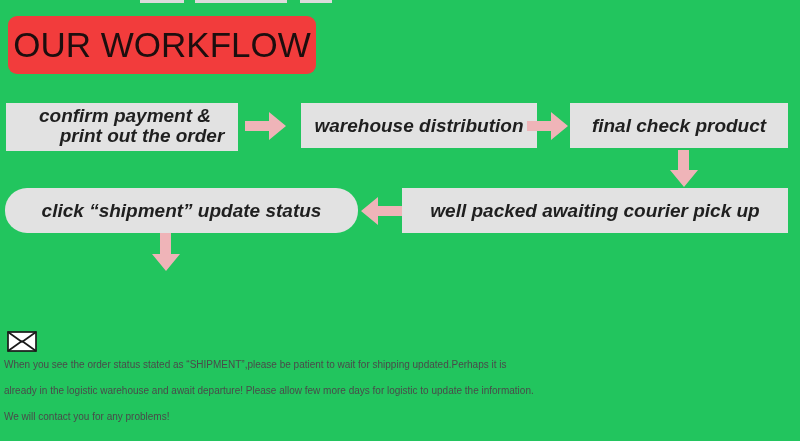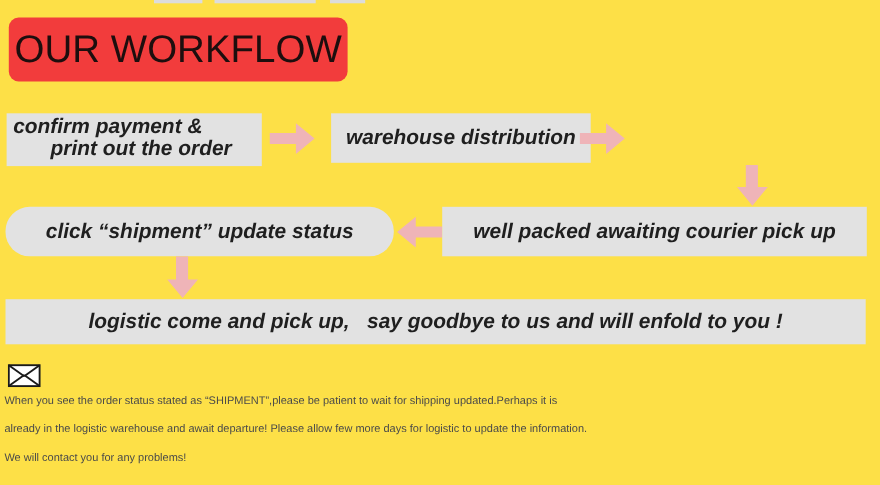--- a/index.html
+++ b/index.html
@@ -1,17 +1,17 @@
 <!DOCTYPE html>
 <html><head>
 <meta charset="utf-8">
 <style>
   html,body{margin:0;padding:0;background:#ffffff;}
   .page{
-    position:relative;width:800px;height:441px;background:#fde047;
+    position:relative;width:800px;height:441px;background:#22c55e;
     font-family:"Liberation Sans",sans-serif;overflow:hidden;
   }
   .artifact{position:absolute;top:0;height:3px;background:#dcdcdc;}
   #art1{left:140px;width:44px;}
   #art2{left:195px;width:92px;}
   #art3{left:300px;width:32px;}
 
   .banner{
     position:absolute;left:8px;top:16px;width:308px;height:58px;
     background:#f23c3c;border-radius:9px;
@@ -20,21 +20,21 @@
   }
 
   .gbox{
     position:absolute;background:#e2e2e2;color:#1f1f1f;
     font-style:italic;font-weight:bold;font-size:19px;
     display:flex;align-items:center;justify-content:center;
     white-space:nowrap;
   }
   .row1{top:103px;height:45px;}
   .row2{top:188px;height:45px;}
-  #box1{left:6px;width:232px;display:block;padding-top:3px;line-height:20px;}
+  #box1{left:6px;width:232px;display:block;padding-top:3px;line-height:20px;text-align:center;}
   #box1 .l1{margin-left:6px;}
   #box1 .l2{margin-left:40px;}
   #box2{left:289px;width:236px;margin-left:12px;}
   #box3{left:570px;width:218px;}
   #box5{left:5px;width:353px;border-radius:22px;}
   #box4{left:402px;width:386px;}
   #box6{left:5px;top:272px;width:782px;height:41px;white-space:pre;}
 
   .arrow{position:absolute;}
   .arrow polygon{fill:#efb4b8;}
@@ -72,38 +72,38 @@
   <svg class="arrow" id="ar1" width="42" height="30">
     <polygon points="0,10 24,10 24,1 41,15 24,29 24,20 0,20"></polygon>
   </svg>
 
   <div class="gbox row1" id="box2">warehouse distribution</div>
 
   <svg class="arrow" id="ar2" width="42" height="30">
     <polygon points="0,10 24,10 24,1 41,15 24,29 24,20 0,20"></polygon>
   </svg>
 
+  <div class="gbox row1" id="box3">final check product</div>
 
   <svg class="arrow" id="ad1" width="30" height="38">
     <polygon points="9,0 20,0 20,20 29,20 15,37 1,20 9,20"></polygon>
   </svg>
 
   <div class="gbox row2" id="box5">click “shipment” update status</div>
 
   <svg class="arrow" id="al1" width="42" height="30">
     <polygon points="42,10 18,10 18,1 1,15 18,29 18,20 42,20"></polygon>
   </svg>
 
   <div class="gbox row2" id="box4">well packed awaiting courier pick up</div>
 
   <svg class="arrow" id="ad2" width="30" height="39">
     <polygon points="9,0 20,0 20,21 29,21 15,38 1,21 9,21"></polygon>
   </svg>
 
-  <div class="gbox" id="box6">logistic come and pick up,   say goodbye to us and will enfold to you !</div>
 
   <svg class="envelope" width="31" height="22">
     <rect x="1" y="1" width="28" height="19"></rect>
     <line x1="1" y1="1" x2="15" y2="11"></line>
     <line x1="29" y1="1" x2="15" y2="11"></line>
     <line x1="1" y1="20" x2="15" y2="10"></line>
     <line x1="29" y1="20" x2="15" y2="10"></line>
   </svg>
 
   <div class="note">

